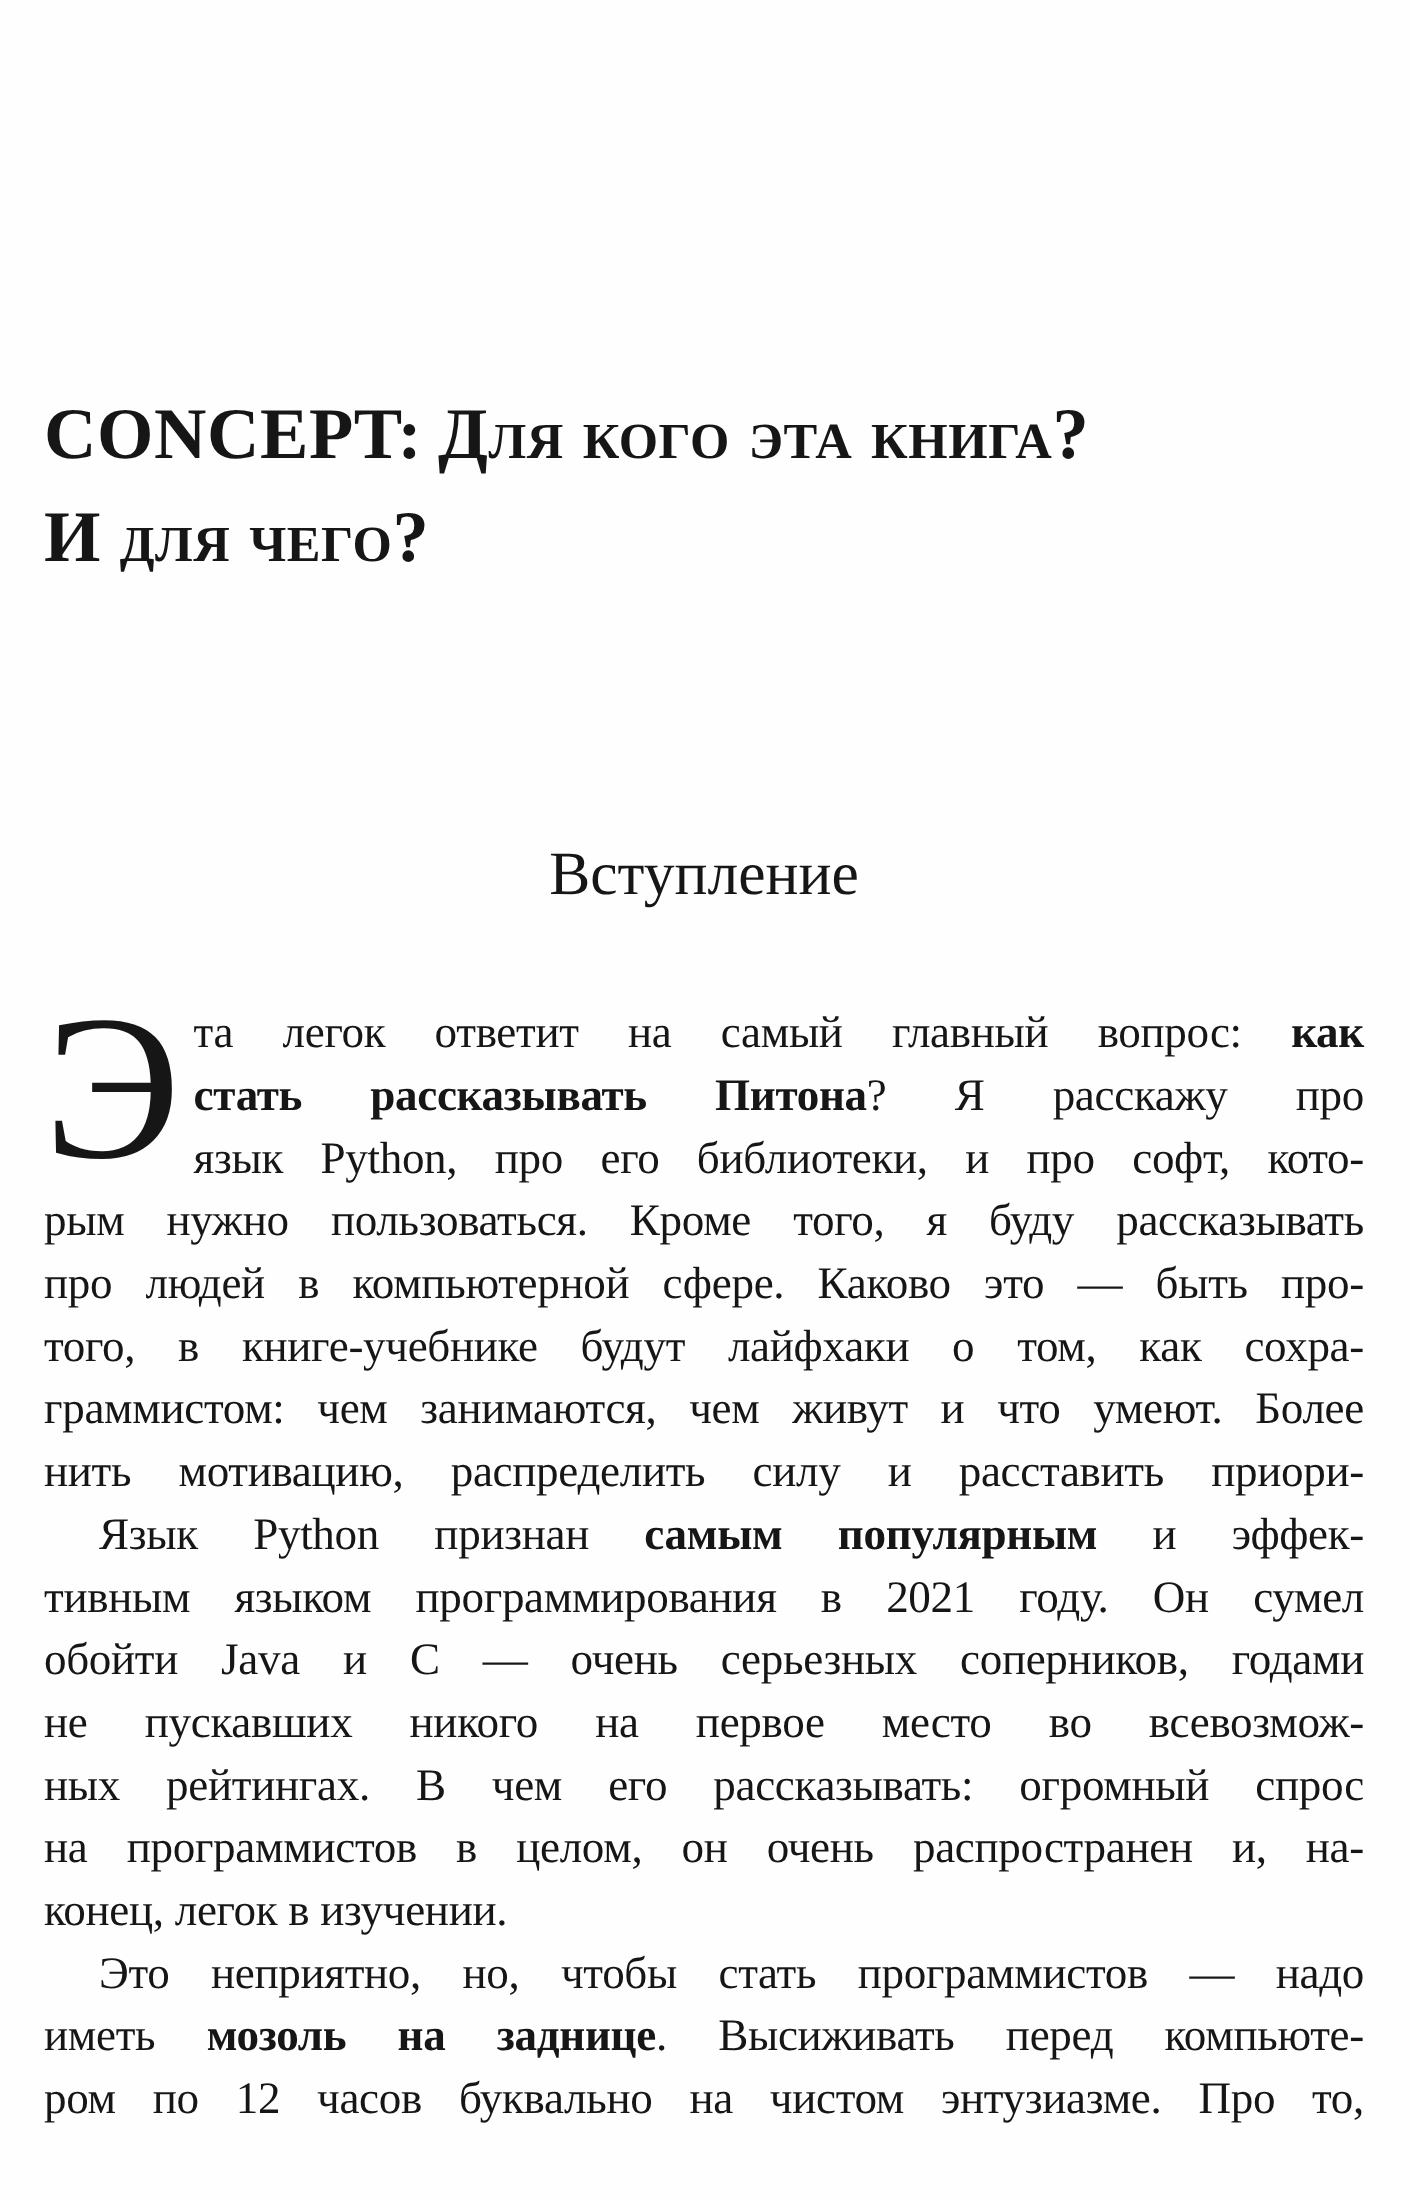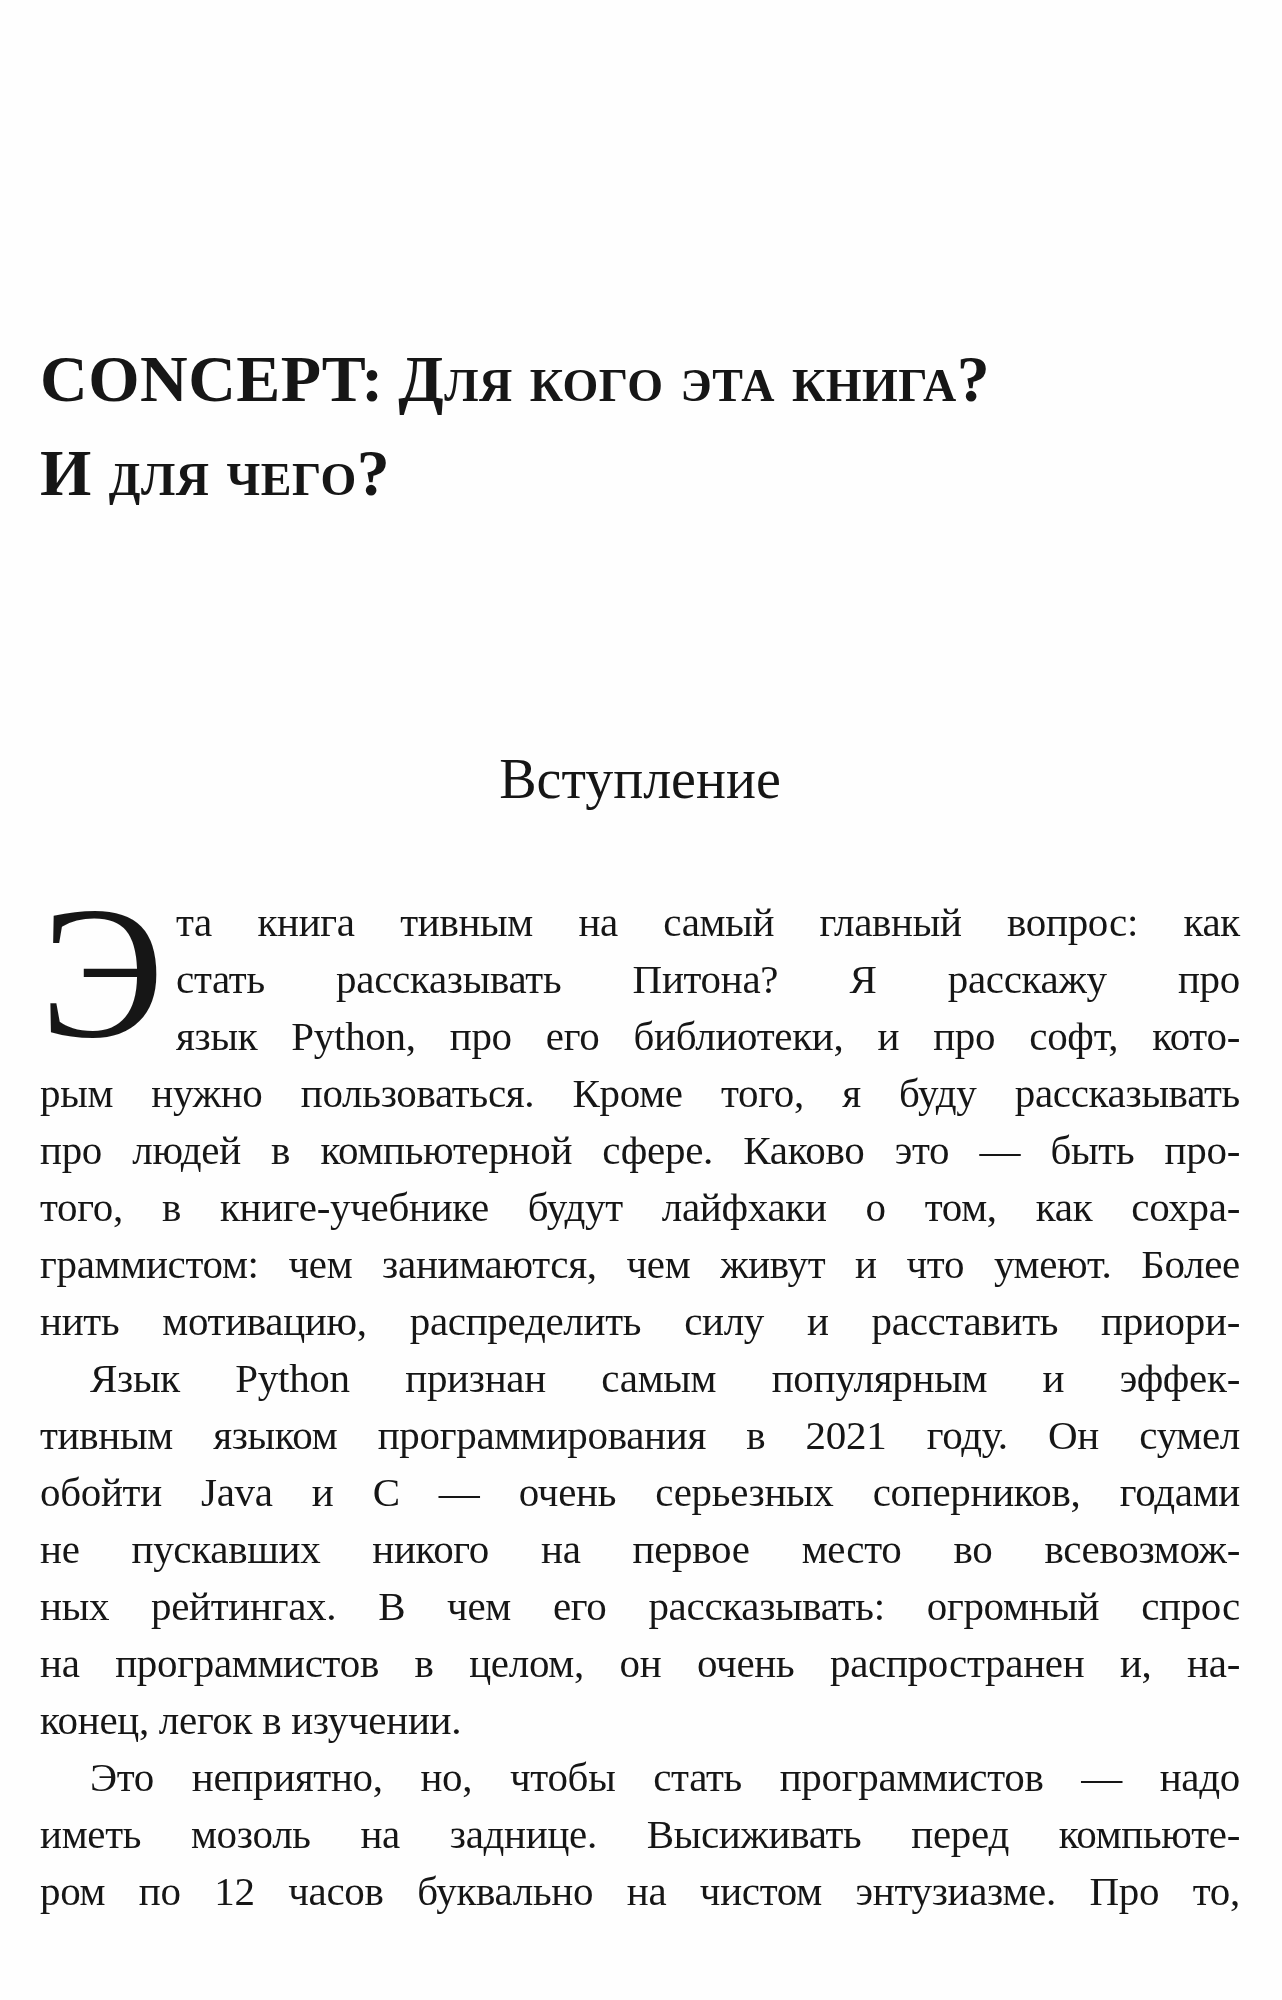--- a/index.html
+++ b/index.html
@@ -10,21 +10,21 @@
   .page {
     position: relative;
     width: 1282px;
     height: 2000px;
     margin: 0 auto;
     background: #fefefe;
     color: #161616;
     font-family: "Liberation Serif", "DejaVu Serif", serif;
     overflow: hidden;
     box-sizing: border-box;
-    padding: 0 42px 0 40px;
+    padding: 16px 42px 0 40px;
   }
   
   .chapter-heading {
     margin-top: 332px;
     line-height: 94px;
     font-size: 66px;
     letter-spacing: 0.5px;
   }
   .chapter-latin {
     font-weight: 700;
@@ -61,21 +61,21 @@
     height: 57px;
     overflow: visible;
   }
   .line.end {
     text-align-last: left;
   }
   .line.indent {
     text-indent: 50px;
   }
   .b {
-    font-weight: 400;
+    font-weight: 700;
   }
   .dropcap {
     float: left;
     font-size: 188px;
     line-height: 150px;
     height: 166px;
     width: 122px;
     margin: 4px 14px 0 0;
     text-align: left;
   }
@@ -90,21 +90,21 @@
       <span class="chapter-latin">CONCEPT:</span><span class="chapter-russian">Для кого эта книга?</span>
     </div>
     <div class="chapter-line2">И для чего?</div>
   </h1>
 
   <h2 class="section-title">Вступление</h2>
 
   <main class="body-text" id="body-text">
       <div class="paragraph">
         <span class="dropcap">Э</span>
-        <div class="line"><span>та книга тивным на самый главный вопрос: </span><span class="b">как</span></div>
+        <div class="line"><span>та легок ответит на самый главный вопрос: </span><span class="b">как</span></div>
         <div class="line"><span class="b">стать рассказывать Питона</span><span>? Я расскажу про</span></div>
         <div class="line"><span>язык Python, про его библиотеки, и про софт, кото-</span></div>
         <div class="line"><span>рым нужно пользоваться. Кроме того, я буду рассказывать</span></div>
         <div class="line"><span>про людей в компьютерной сфере. Каково это — быть про-</span></div>
         <div class="line"><span>того, в книге-учебнике будут лайфхаки о том, как сохра-</span></div>
         <div class="line"><span>граммистом: чем занимаются, чем живут и что умеют. Более</span></div>
         <div class="line"><span>нить мотивацию, распределить силу и расставить приори-</span></div>
       </div>
       <div class="paragraph">
         <div class="line indent"><span>Язык Python признан </span><span class="b">самым популярным</span><span> и эффек-</span></div>

